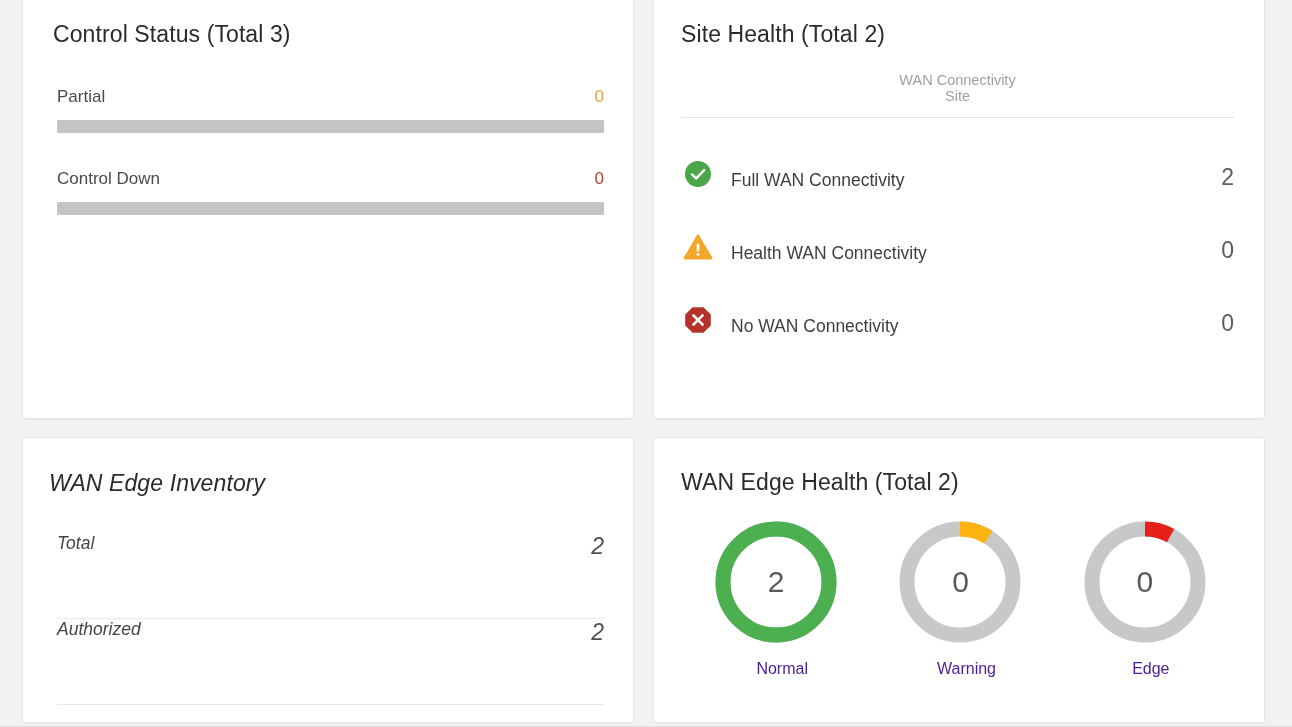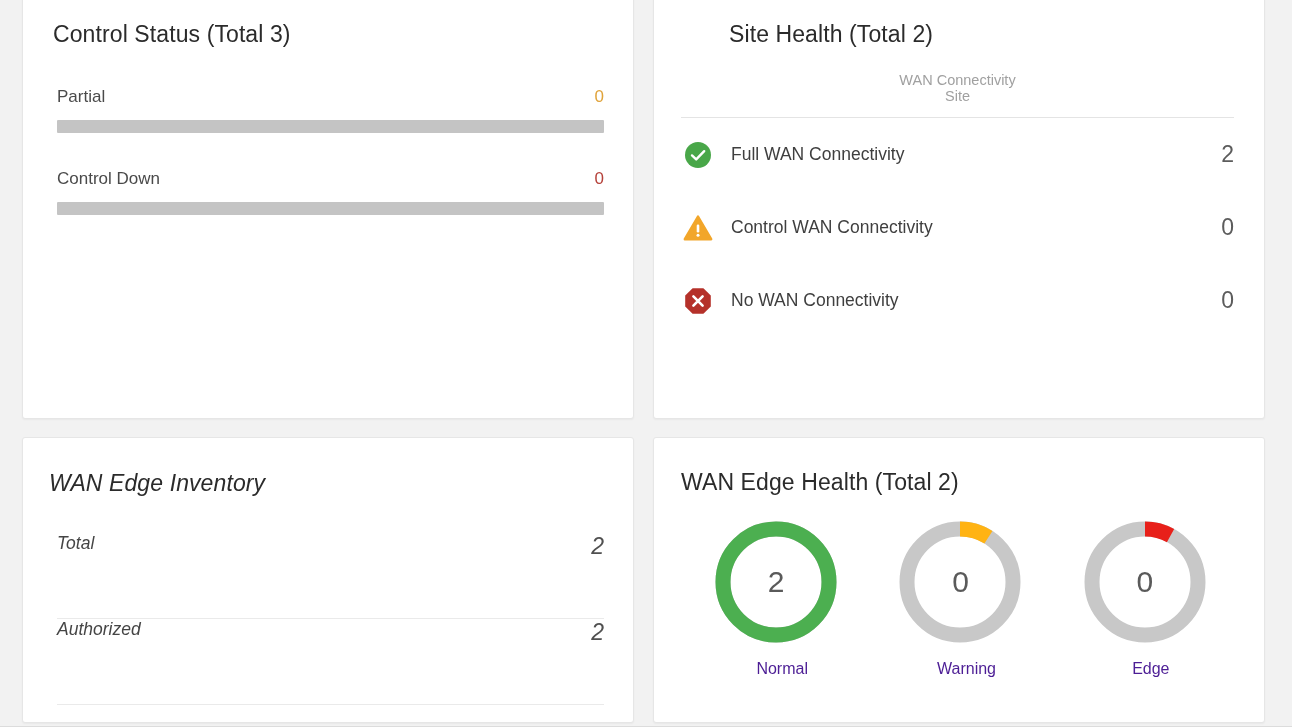--- a/index.html
+++ b/index.html
@@ -36,21 +36,21 @@
   .card--health    { left: 653px; top: 437px; width: 612px; height: 286px; }
 
   .card-title {
     font-size: 23px;
     font-weight: 400;
     color: #2b2b2b;
     letter-spacing: 0.1px;
     white-space: nowrap;
   }
   .card--control .card-title   { position:absolute; left: 30px; top: 34px; }
-  .card--site .card-title      { position:absolute; left: 27px; top: 34px; margin-left: 48px; }
+  .card--site .card-title      { position:absolute; left: 27px; top: 34px; }
   .card--inventory .card-title { position:absolute; left: 26px; top: 32px; }
   .card--health .card-title    { position:absolute; left: 27px; top: 31px; }
 
   
   .bar-list { position: absolute; left: 34px; top: 100px; width: 547px; }
   .bar-item { margin-bottom: 36px; }
   .bar-item:last-child { margin-bottom: 0; text-align: center; }
   .bar-head {
     display: flex;
     align-items: baseline;
@@ -82,21 +82,21 @@
     border-bottom: 1px solid #e4e4e4;
     flex-direction: column;
   }
   .sh-header span {
     font-size: 14.5px;
     color: #a0a0a0;
     font-weight: 400;
   }
   .sh-row {
     display: flex;
-    align-items: center;
+    align-items: flex-end;
     height: 73px;
   }
   .sh-icon {
     width: 34px; height: 34px;
     flex: 0 0 34px;
     margin-right: 16px;
     display: flex;
     align-items: center;
     justify-content: center;
   }
@@ -223,21 +223,21 @@
       </div>
 
       <div class="sh-row">
         <span class="sh-icon">
           <svg width="30" height="28" viewBox="0 0 30 28">
             <path d="M15 2.6 L28.2 25.2 L1.8 25.2 Z" fill="#f2a62a" stroke="#f2a62a" stroke-width="2.4" stroke-linejoin="round"></path>
             <rect x="13.7" y="10.5" width="2.6" height="8" rx="1.2" fill="#ffffff"></rect>
             <circle cx="15" cy="21.2" r="1.5" fill="#ffffff"></circle>
           </svg>
         </span>
-        <span class="sh-name">Control WAN Connectivity</span>
+        <span class="sh-name">Health WAN Connectivity</span>
         <span class="sh-count">0</span>
       </div>
 
       <div class="sh-row">
         <span class="sh-icon">
           <svg width="30" height="30" viewBox="0 0 30 30">
             <path d="M9.6 2.2 L20.4 2.2 L27.8 9.6 L27.8 20.4 L20.4 27.8 L9.6 27.8 L2.2 20.4 L2.2 9.6 Z" fill="#b5312a"></path>
             <path d="M10.4 10.4 L19.6 19.6 M19.6 10.4 L10.4 19.6" stroke="#ffffff" stroke-width="2.6" stroke-linecap="round"></path>
           </svg>
         </span>

